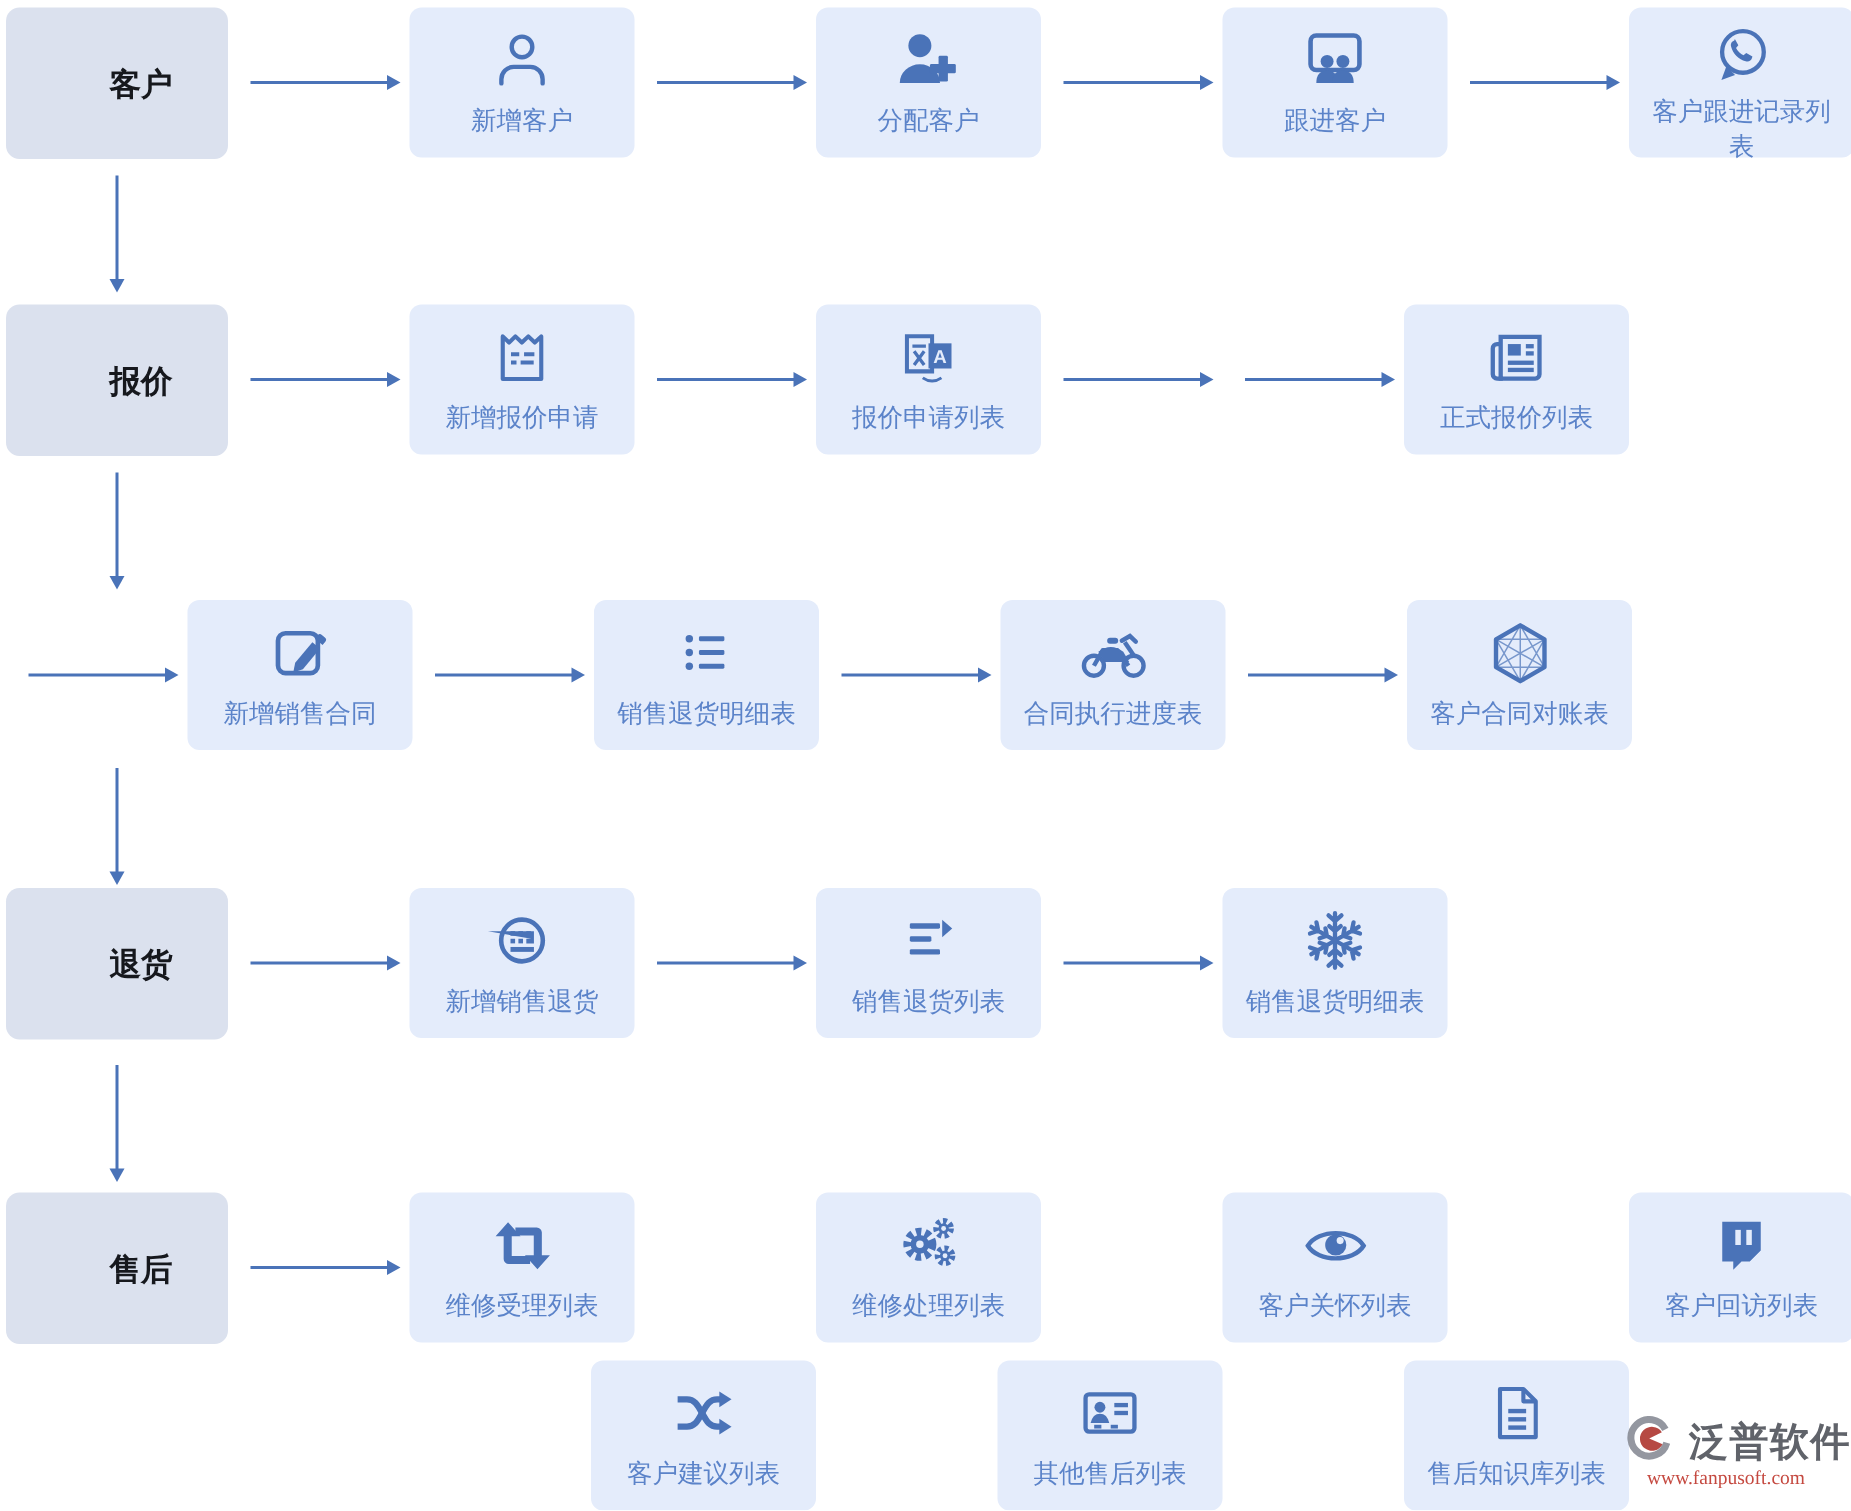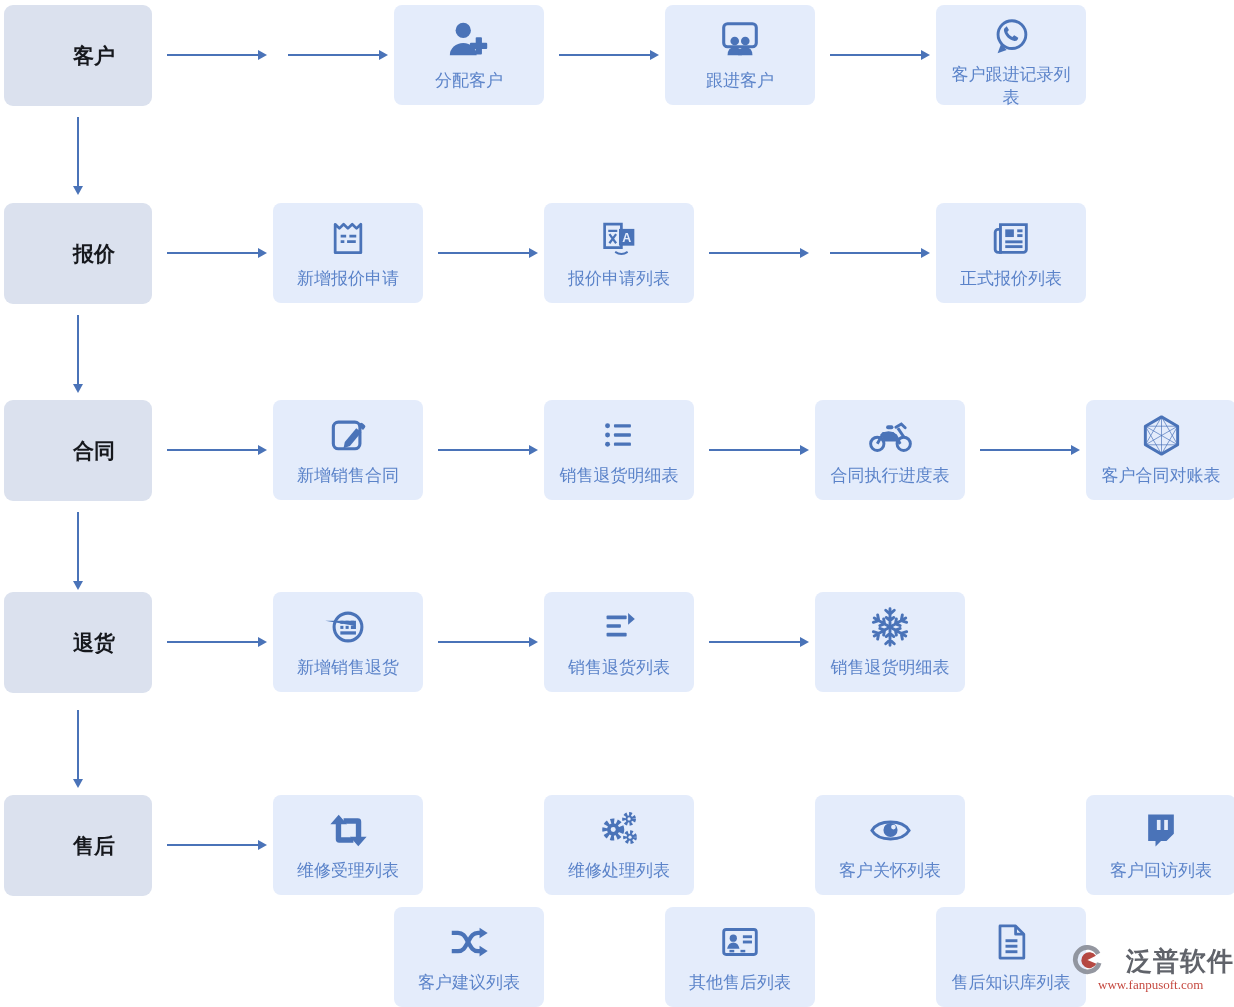--- a/index.html
+++ b/index.html
@@ -18,21 +18,21 @@
         box-sizing:border-box;color:#4a73b8;overflow:visible;cursor:pointer;}
   .icon{height:52px;display:flex;align-items:center;justify-content:center;}
   .label{margin-top:3px;font-size:17px;line-height:23px;color:#5b83c9;text-align:center;width:132px;}
   .harrow{width:92px;height:2px;background:#4a73b8;position:relative;}
   .harrow::after{content:'';position:absolute;right:-8px;top:50%;transform:translateY(-50%);
         border-left:9px solid #4a73b8;border-top:5px solid transparent;border-bottom:5px solid transparent;}
   .varrow{position:absolute;left:77px;width:2px;background:#4a73b8;}
   .varrow::after{content:'';position:absolute;left:50%;transform:translateX(-50%);bottom:-8px;
         border-top:9px solid #4a73b8;border-left:5px solid transparent;border-right:5px solid transparent;}
   .watermark{position:absolute;right:0px;top:944px;width:162px;z-index:5;opacity:.92;}
-  .wm-top{display:flex;align-items:center;justify-content:space-between;gap:12px;}
+  .wm-top{display:flex;align-items:center;justify-content:flex-end;gap:12px;}
   .wm-brand{font-size:26px;font-weight:bold;color:#53565e;letter-spacing:1px;white-space:nowrap;}
   .wm-url{font-family:"Liberation Serif","DejaVu Serif",serif;font-size:13px;color:#c03a30;
           text-align:left;margin-top:-2px;padding-left:26px;white-space:nowrap;}
 </style>
 </head>
 <body>
 
 <div id="flow">
   <div class="watermark">
     <div class="wm-top">
@@ -46,20 +46,29 @@
   </div>
 <div class="row" style="top: 5px;">
       <div class="stage">
         <div class="stage-label">客户</div>
       </div>
       <div class="gap">
         <div class="harrow"></div>
       </div>
       <div class="subcol">
         <div class="subrow">
+          <div class="card">
+            <div class="icon">
+              <svg viewBox="0 0 48 48" width="44" height="44" fill="none" stroke="currentColor" stroke-width="3.2" stroke-linecap="round" stroke-linejoin="round">
+                <circle cx="24" cy="14.5" r="7.5"></circle>
+                <path d="M9 41 v-3 a9 9 0 0 1 9-9 h12 a9 9 0 0 1 9 9 v3"></path>
+              </svg>
+            </div>
+            <div class="label">新增客户</div>
+          </div>
           <div class="gap">
             <div class="harrow"></div>
           </div>
           <div class="card">
             <div class="icon">
               <svg viewBox="0 0 48 48" width="46" height="46" fill="currentColor">
                 <circle cx="18" cy="14" r="8"></circle>
                 <path d="M4 40 a14 13 0 0 1 28 0 z"></path>
                 <rect x="31" y="21" width="6.5" height="18" rx="1"></rect>
                 <rect x="25" y="26.8" width="18" height="6.5" rx="1"></rect>
@@ -150,23 +159,20 @@
                 <rect x="18" y="31.5" width="18" height="3" fill="currentColor"></rect>
               </svg>
             </div>
             <div class="label">正式报价列表</div>
           </div>
         </div>
       </div>
     </div>
     <div class="varrow" style="top: 315px; height: 70px;"></div>
     <div class="row" style="top: 400px;">
-      <div class="stage">
-        <div class="stage-label">合同</div>
-      </div>
       <div class="gap">
         <div class="harrow"></div>
       </div>
       <div class="subcol">
         <div class="subrow">
           <div class="card">
             <div class="icon">
               <svg viewBox="0 0 48 48" width="44" height="44">
                 <rect x="8" y="10" width="29" height="29" rx="5.5" fill="none" stroke="currentColor" stroke-width="3.4"></rect>
                 <path d="M20.5 31.5 l12.5-15 5.6 4.6 -12.5 15 -7 2.4 z" fill="currentColor"></path>

